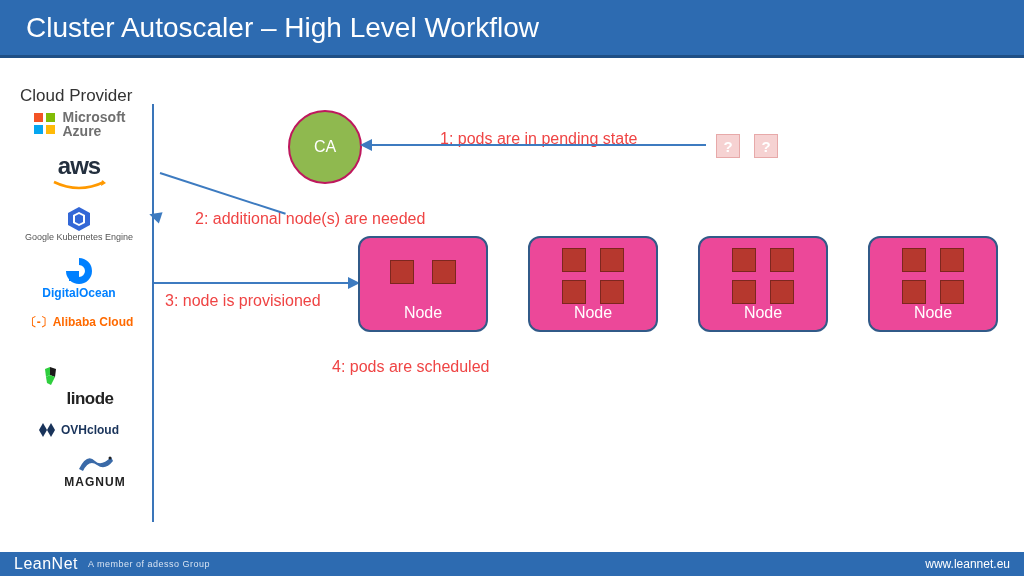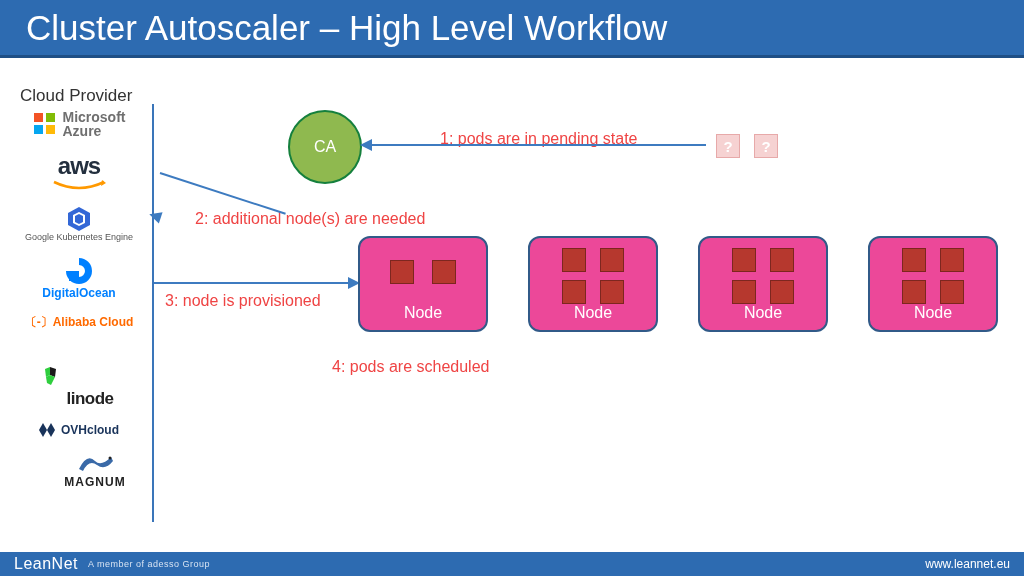--- a/index.html
+++ b/index.html
@@ -14,21 +14,21 @@
   .titlebar {
     background: #2d6bb1;
     height: 58px;
     display: flex;
     align-items: center;
     padding-left: 26px;
     border-bottom: 3px solid #1f4f85;
   }
   .titlebar h1 {
     color: #fff;
-    font-size: 35px;
+    font-size: 28px;
     font-weight: 300;
   }
   .content {
     position: absolute;
     top: 60px; left: 0; right: 0; bottom: 24px;
   }
   
   .cp-title {
     position: absolute;
     top: 26px; left: 20px;
@@ -66,21 +66,21 @@
     width: 2px;
     background: #3a75b9;
   }
 
   
   .ca-circle {
     position:absolute;
     top: 50px; left: 288px;
     width: 74px; height: 74px;
     background: #8fb94f;
-    border: 2px solid #15803d;
+    border: 2px solid #be185d;
     border-radius: 50%;
     display:flex; align-items:center; justify-content:center;
     color:#fff; font-size:16px;
   }
 
   
   .step-label { position:absolute; font-size:16px; color:#ef4444; }
   .step1 { top:70px;  left:440px; }
   .step2 { top:150px; left:195px; }
   .step3 { top:232px; left:165px; }

